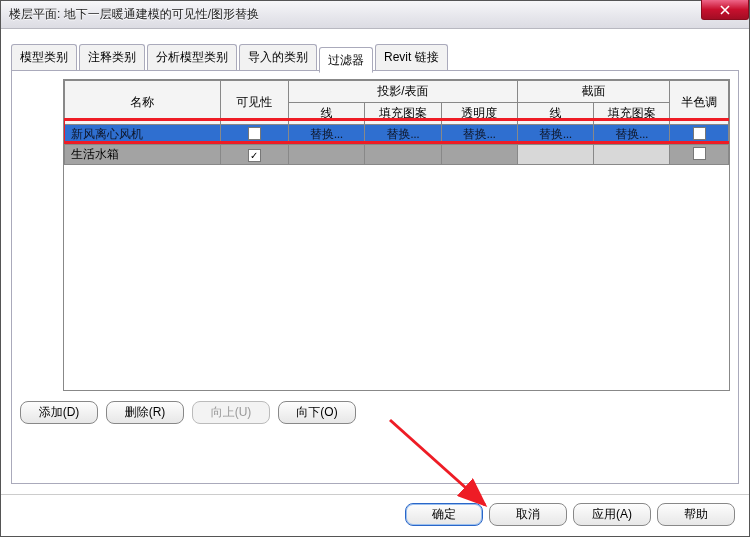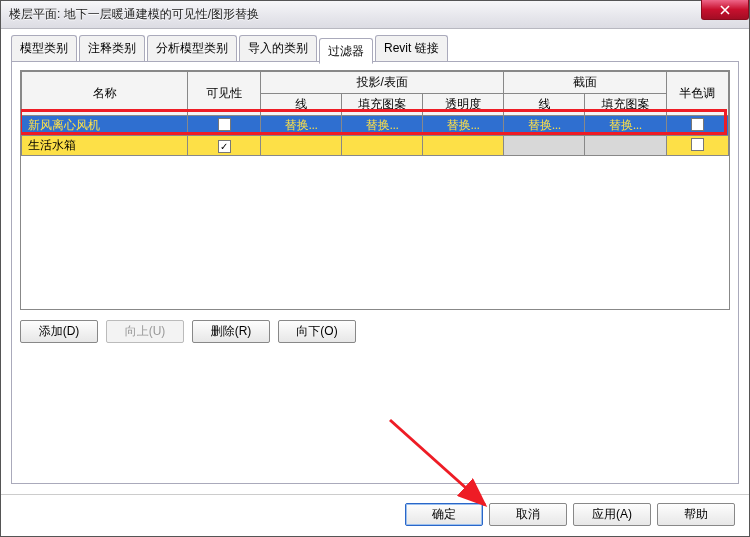--- a/index.html
+++ b/index.html
@@ -4,43 +4,43 @@
 <style>
 * { box-sizing: border-box; margin: 0; padding: 0; font-family: "Microsoft YaHei", Tahoma, sans-serif; font-size: 12px; }
 body { background: #000; width: 750px; height: 537px; position: relative; }
 .window { position: absolute; left: 0; top: 0; width: 750px; height: 537px; background: #fff; border: 1px solid #555; display: flex; flex-direction: column; }
 .titlebar { height: 28px; background: linear-gradient(#f7f7f9,#e9e9ee 48%,#dcdce3); display: flex; align-items: center; border-bottom: 1px solid #b8b8c0; position: relative; }
 .titlebar-text { padding-left: 8px; color: #1a1a1a; text-shadow: 0 1px 0 #fff; text-align: center; }
 .close-btn { position: absolute; right: 0; top: -1px; width: 48px; height: 20px; background: linear-gradient(#e68,#c8102e 50%,#a30d24); color: #fff; display: flex; align-items: center; justify-content: center; border: 1px solid #8a0b1e; border-top:none; border-bottom-left-radius: 3px; border-bottom-right-radius: 3px; cursor: pointer; }
 .close-btn svg { width: 10px; height: 10px; }
 .client { flex: 1; padding: 6px 10px 10px; display: flex; flex-direction: column; }
 .tabs { display: flex; gap: 2px; }
-.tab { padding: 4px 8px 3px; background: #f2f2f2; border:1px solid #aab; border-bottom: none; border-radius: 3px 3px 0 0; cursor: pointer; }
+.tab { padding: 4px 8px 3px; background: #f2f2f2; border:1px solid #aab; border-bottom: none; border-radius: 3px 3px 0 0; cursor: pointer; margin-top: 9px; }
 .tab.active { background: #fff; position: relative; top: 3px; border-bottom: 1px solid #fff; }
 .tabpanel { border: 1px solid #aab; flex: 1; padding: 8px; display: flex; flex-direction: column; }
-.grid-wrap { border:1px solid #888; height: 240px; overflow: hidden; background: #fff; }
+.grid-wrap { border:1px solid #888; height: 312px; overflow: hidden; background: #fff; margin-left: 43px; }
 table { border-collapse: collapse; width: 100%; }
-th,td { border: 1px solid #888; text-align: center; font-weight: normal; background: #fde047; }
+th,td { border: 1px solid #888; text-align: center; font-weight: normal; background: #a3a3a3; }
 th { background: #f4f4f4; padding: 2px 0; }
 th.sub { height: 18px; }
 th.main { height: 18px; }
 .name-col { width: 160px; }
 .vis-col { width: 70px; font-family: Liberation Mono, monospace; }
 .link-col { width: 78px; }
 .half-col { width: 60px; }
 td { height: 20px; }
-.row-sel td { background: #2f6fd0; color: #fde047; }
+.row-sel td { background: #2f6fd0; color: #0f172a; }
 .row-sel .replace-cell { background: #2f6fd0; font-family: Liberation Serif, serif; }
 .row-outline { position: absolute; border: 3px solid #ee1c25; pointer-events: none; }
 .name-cell { text-align: left; padding-left: 6px; }
 .cb { width: 13px; height: 13px; display: inline-block; border: 1px solid #777; background: #fff; }
 .cb.checked::after { content: "✓"; display: block; font-size: 10px; line-height: 11px; }
 .replace-cell { color: #fff; }
 .btnrow { display: flex; gap: 8px; margin-top: 10px; }
-.btn { min-width: 78px; height: 23px; border: 1px solid #888; background: linear-gradient(#fdfdfd,#e7e7e7); border-radius: 2px; display: inline-flex; align-items: center; justify-content: center; cursor: pointer; padding: 0 10px; }
+.btn { min-width: 78px; height: 23px; border: 1px solid #888; background: linear-gradient(#fdfdfd,#e7e7e7); border-radius: 8px; display: inline-flex; align-items: center; justify-content: center; cursor: pointer; padding: 0 10px; }
 .btn.disabled { color: #999; border-color: #bbb; background: #f3f3f3; }
 .hint-box { border: 1px solid #999; margin-top: 10px; padding: 10px 14px; display: flex; align-items: center; justify-content: space-between; width: 350px; }
 .hint-text { width: 170px; line-height: 16px; }
 .footer { display: flex; justify-content: flex-end; gap: 6px; padding: 8px 14px 10px; border-top: 1px solid #ccc; }
 .footer .btn { min-width: 78px; }
 .btn.default { border: 1px solid #2a66c8; box-shadow: 0 0 0 1px #9bc0ef inset; }
 .arrow { position: absolute; pointer-events: none; }
 .filler { flex: 1; }
 .gray-cell { background: #d8d8d8 !important; }
 </style>
@@ -107,22 +107,22 @@
               <td class="gray-cell"></td>
               <td><span class="cb"></span></td>
             </tr>
           </tbody>
         </table>
         <div class="row-outline" style="left:-2px; top:38px; width:708px; height:26px;"></div>
       </div>
 
       <div class="btnrow">
         <div class="btn">添加(D)</div>
+        <div class="btn">删除(R)</div>
         <div class="btn disabled">向上(U)</div>
-        <div class="btn">删除(R)</div>
         <div class="btn">向下(O)</div>
       </div>
 
 
       <div class="filler"></div>
     </div>
   </div>
 
   <div class="footer">
     <div class="btn default">确定</div>

